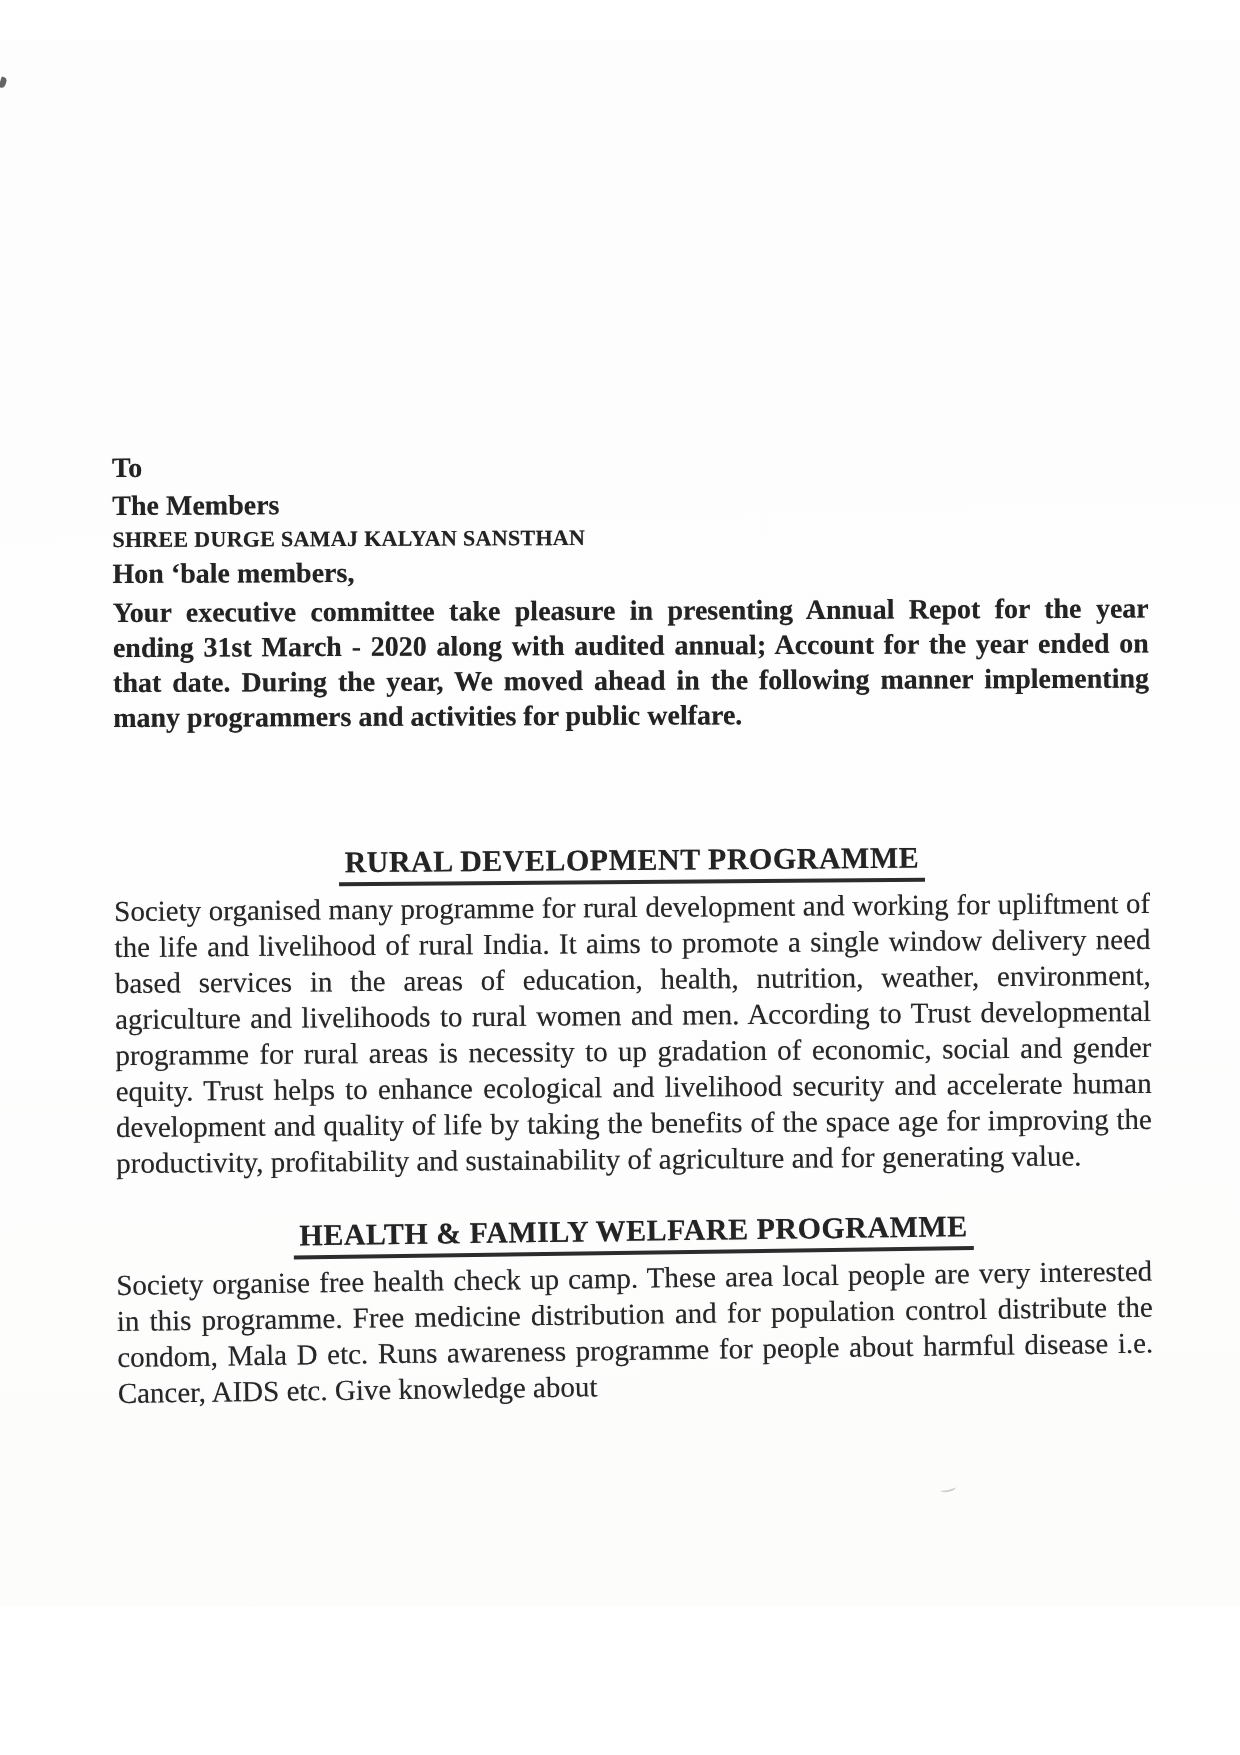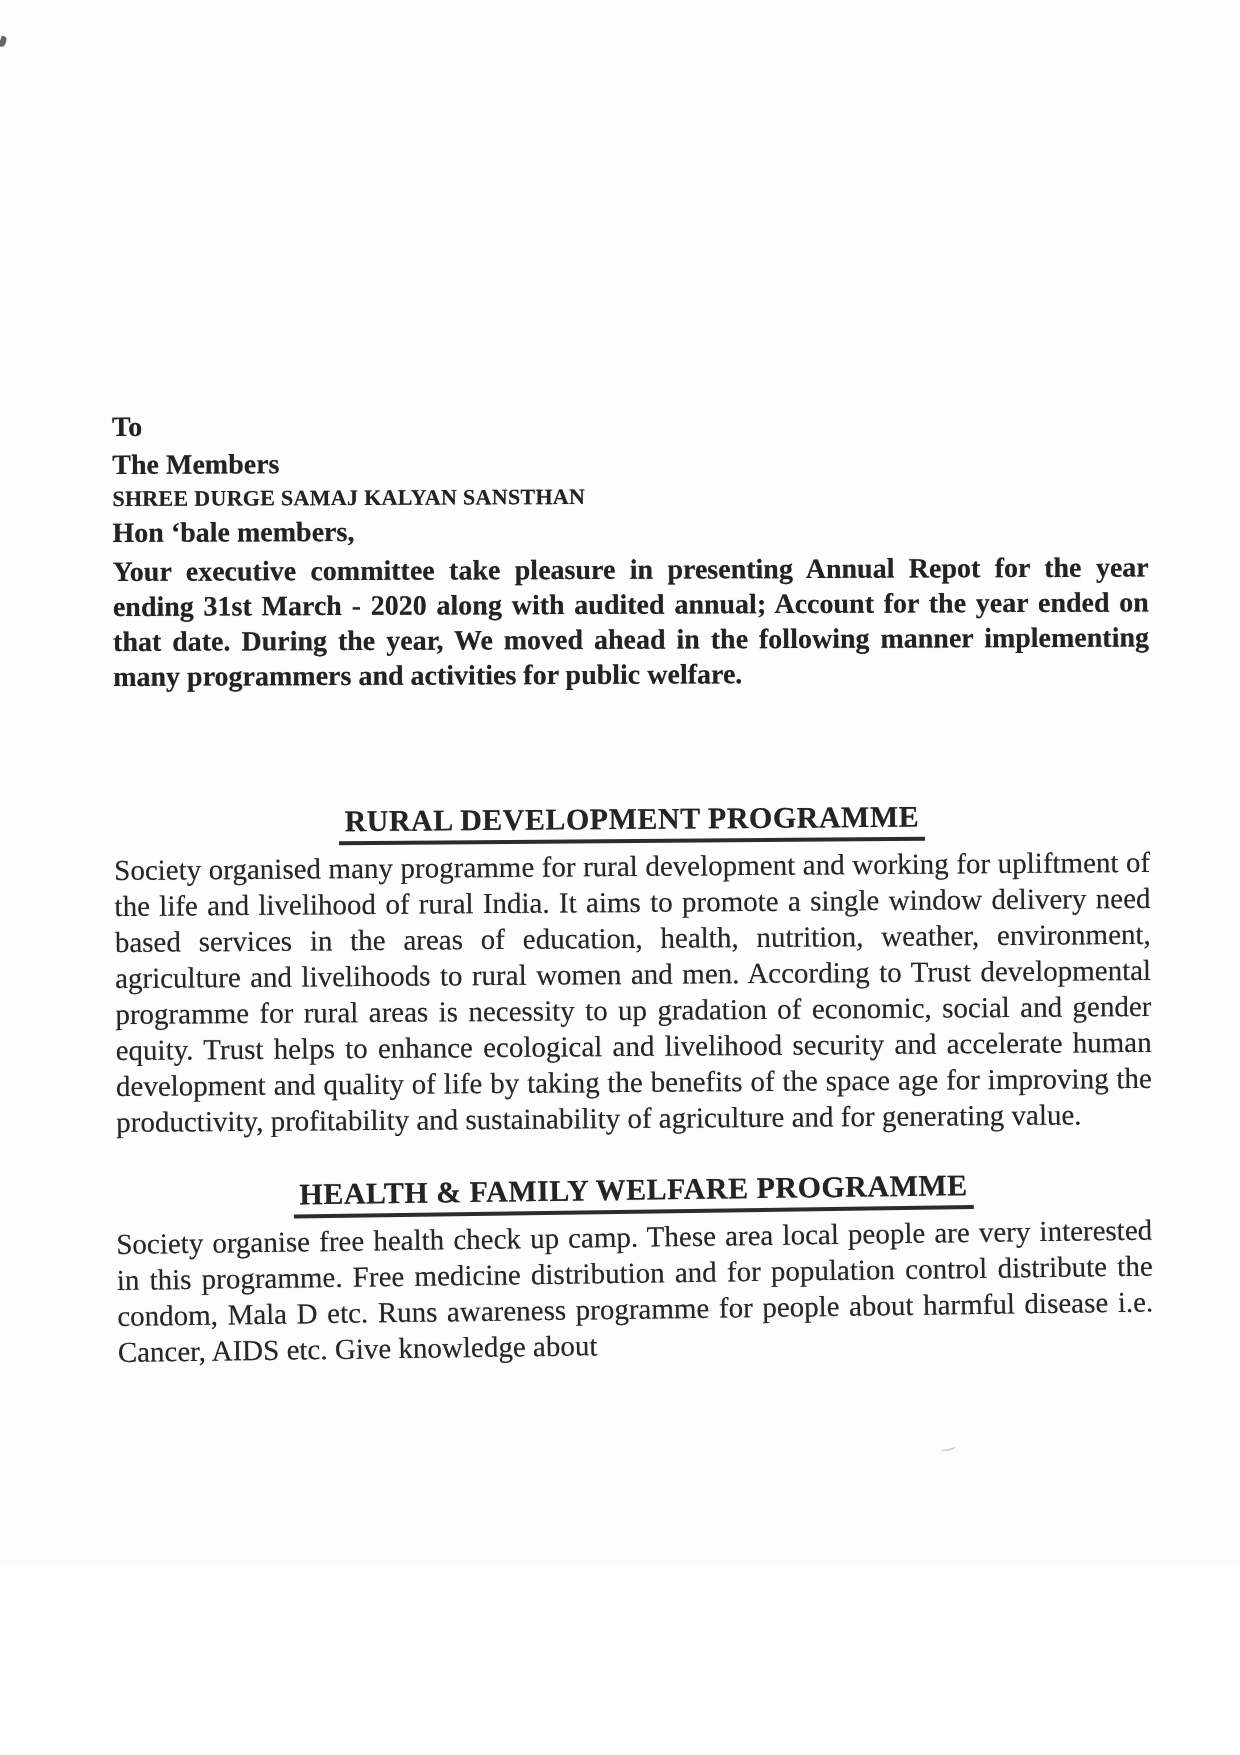--- a/index.html
+++ b/index.html
@@ -8,20 +8,21 @@
     background: #ffffff;
     font-family: "Liberation Serif", serif;
   }
   .page {
     position: relative;
     width: 1240px;
     height: 1565px;
     background: linear-gradient(178deg, #fdfdfd 0%, #fefefe 55%, #fcfcfb 100%);
     overflow: hidden;
     color: #222222;
+    margin-top: 41px;
   }
   .content {
     position: absolute;
     top: 408px;
     left: 112px;
     width: 1036px;
     transform: rotate(-0.25deg);
     transform-origin: left top;
     text-shadow: 0 0 0.7px rgba(35,35,35,0.55);
   }

